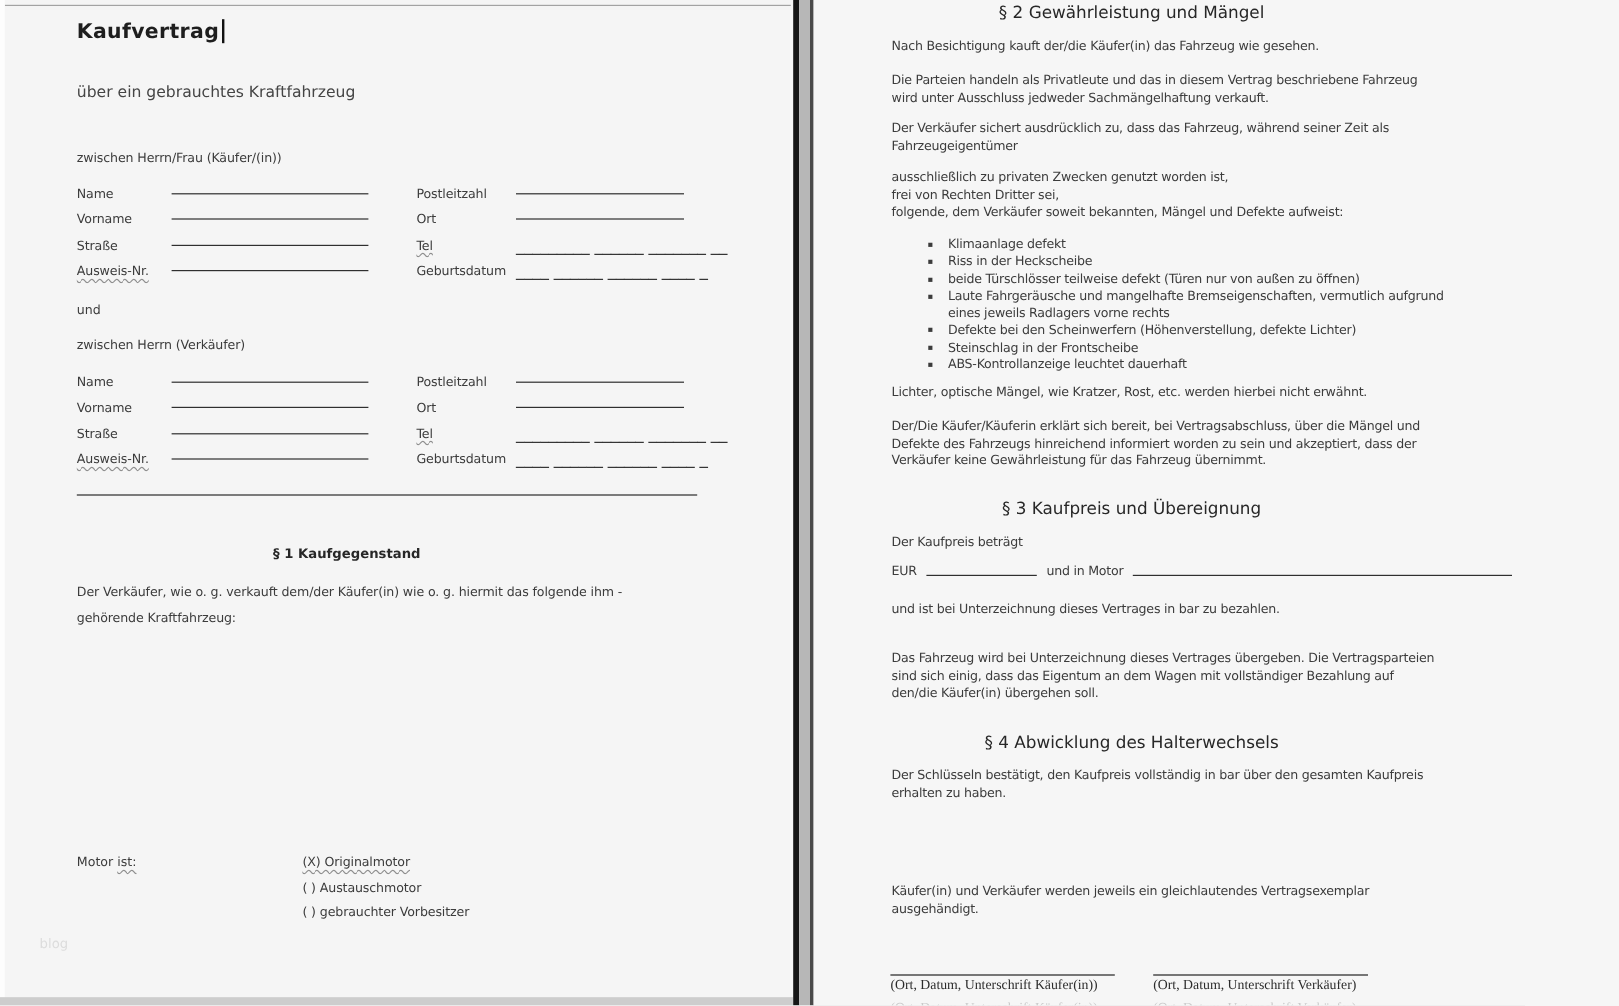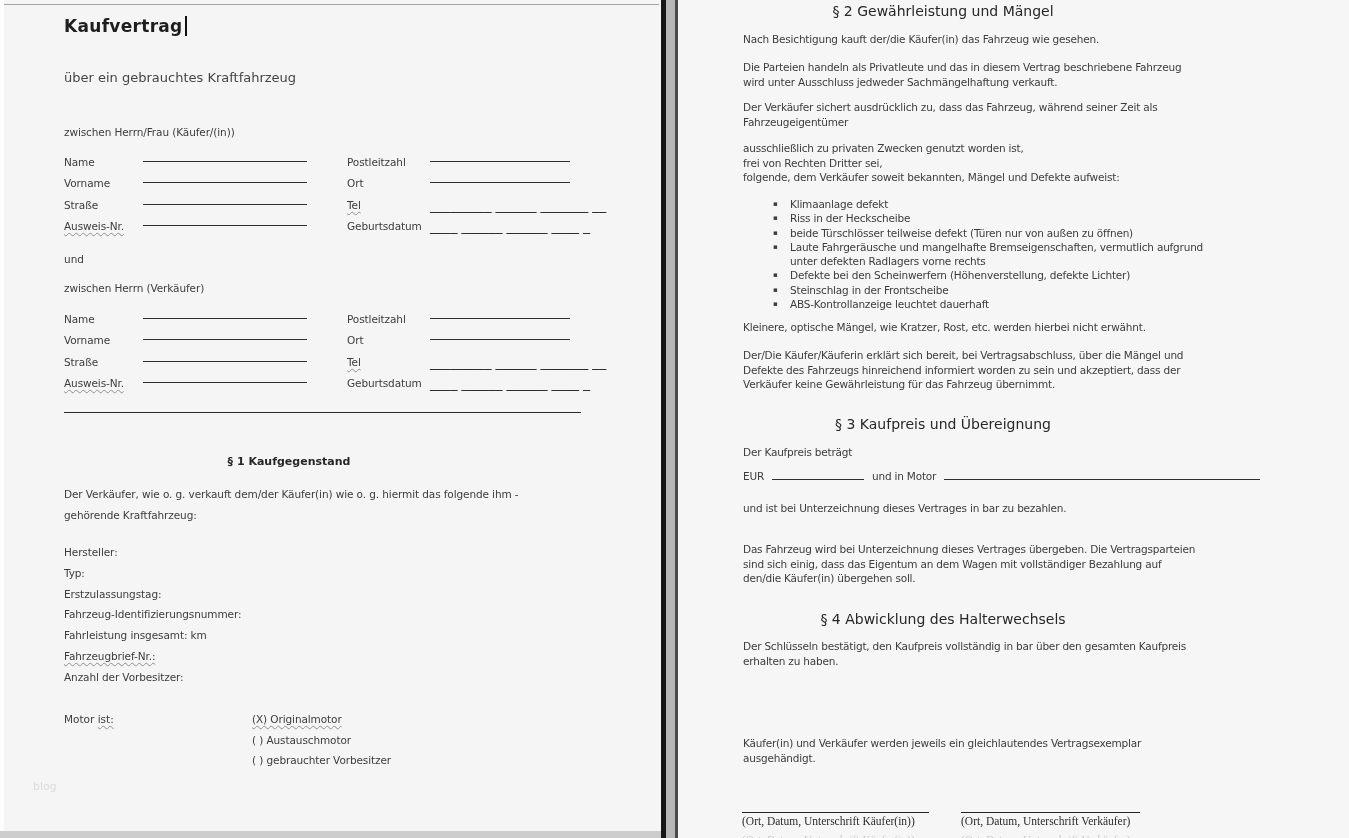--- a/index.html
+++ b/index.html
@@ -157,29 +157,20 @@
           </div>
       </div>
     </div>
 
     <div class="rule"></div>
 
     <div class="s1-head">§ 1 Kaufgegenstand</div>
     <div class="s1-intro pre">Der Verkäufer, wie o. g. verkauft dem/der Käufer(in) wie o. g. hiermit das folgende ihm -
 gehörende Kraftfahrzeug:</div>
 
-    <div class="s1-fields">
-      <div>Hersteller:</div>
-      <div>Typ:</div>
-      <div>Erstzulassungstag:</div>
-      <div>Fahrzeug-Identifizierungsnummer:</div>
-      <div>Fahrleistung insgesamt: km</div>
-      <div class="sq">Fahrzeugbrief-Nr.:</div>
-      <div>Anzahl der Vorbesitzer:</div>
-    </div>
 
     <div class="motor-label"><span>Motor </span><span class="sq">ist:</span></div>
     <div class="motor-opts">
       <div class="sq">(X) Originalmotor</div>
       <div>( ) Austauschmotor</div>
       <div>( ) gebrauchter Vorbesitzer</div>
     </div>
 
     <div class="watermark">blog</div>
     <div class="bottom-band"></div>
@@ -212,37 +203,37 @@
           <span class="bmark">▪</span>
           <span class="btext">Riss in der Heckscheibe</span>
         </div>
       <div class="bitem">
           <span class="bmark">▪</span>
           <span class="btext">beide Türschlösser teilweise defekt (Türen nur von außen zu öffnen)</span>
         </div>
       <div class="bitem">
           <span class="bmark">▪</span>
           <span class="btext">Laute Fahrgeräusche und mangelhafte Bremseigenschaften, vermutlich aufgrund
-unter defekten Radlagers vorne rechts</span>
+eines jeweils Radlagers vorne rechts</span>
         </div>
       <div class="bitem">
           <span class="bmark">▪</span>
           <span class="btext">Defekte bei den Scheinwerfern (Höhenverstellung, defekte Lichter)</span>
         </div>
       <div class="bitem">
           <span class="bmark">▪</span>
           <span class="btext">Steinschlag in der Frontscheibe</span>
         </div>
       <div class="bitem">
           <span class="bmark">▪</span>
           <span class="btext">ABS-Kontrollanzeige leuchtet dauerhaft</span>
         </div>
     </div>
 
-    <div class="rp pre" style="top:320px">Kleinere, optische Mängel, wie Kratzer, Rost, etc. werden hierbei nicht erwähnt.</div>
+    <div class="rp pre" style="top:320px">Lichter, optische Mängel, wie Kratzer, Rost, etc. werden hierbei nicht erwähnt.</div>
     <div class="rp pre" style="top:348px">Der/Die Käufer/Käuferin erklärt sich bereit, bei Vertragsabschluss, über die Mängel und
 Defekte des Fahrzeugs hinreichend informiert worden zu sein und akzeptiert, dass der
 Verkäufer keine Gewährleistung für das Fahrzeug übernimmt.</div>
 
     <div class="rhead" style="top:416px">§ 3 Kaufpreis und Übereignung</div>
     <div class="rp" style="top:445px">Der Kaufpreis beträgt</div>
 
     <div class="eur-row">
       <span>EUR</span>
       <span class="blankline b1"></span>

